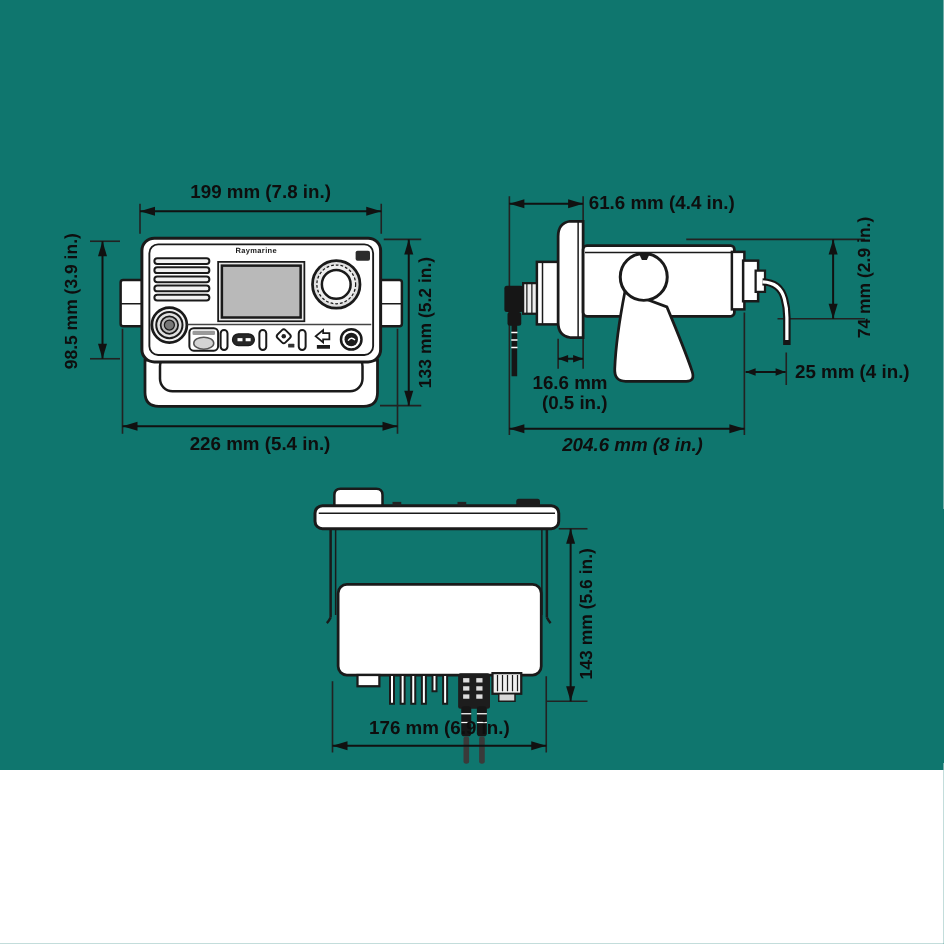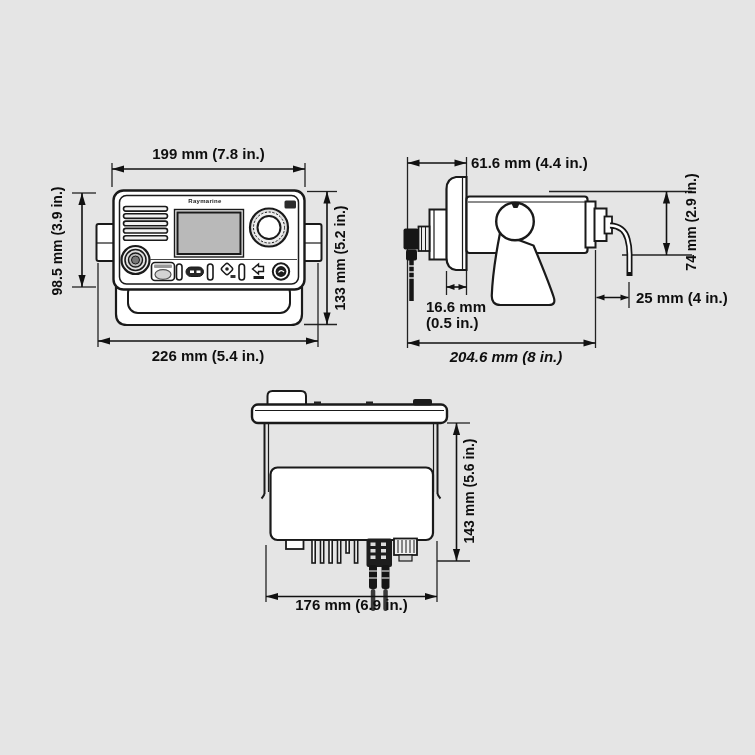--- a/index.html
+++ b/index.html
@@ -1,23 +1,23 @@
 <!DOCTYPE html>
 <html><head>
 <meta charset="utf-8">
 <style>
   html,body{margin:0;padding:0;background:#fff;}
-  .canvas{position:relative;width:755px;height:755px;background:#e5e5e5;overflow:hidden;
+  .canvas{position:relative;width:755px;height:616px;background:#0f766e;overflow:hidden;
           font-family:"Liberation Sans",sans-serif;}
   .canvas svg{position:absolute;left:0;top:0;}
   .dim{position:absolute;font:700 15px/1.05 "Liberation Sans",sans-serif;color:#0e0e0e;
        white-space:nowrap;transform:translate(-50%,-50%);}
   .dim.rot{transform:translate(-50%,-50%) rotate(-90deg);font-size:14px;}
   .dim.al{transform:translate(0,-50%);}
-  .dim.two{text-align:left;line-height:16px;}
+  .dim.two{text-align:right;line-height:16px;}
   .dim.two span{display:block;}
   .brand{position:absolute;font:700 6px "Liberation Sans",sans-serif;color:#1a1a1a;
          letter-spacing:.3px;transform:translate(-50%,-50%);}
 </style>
 </head>
 <body>
 
 <div class="canvas">
 
 <svg width="755" height="755" viewBox="0 0 755 755">
@@ -258,15 +258,15 @@
 <div class="dim al" style="left:471px;top:163px;">61.6 mm (4.4 in.)</div>
 <div class="dim rot" style="left:691px;top:222px;">74 mm (2.9 in.)</div>
 <div class="dim two" style="left:456px;top:315px;">
   <span>16.6 mm</span>
   <span>(0.5 in.)</span>
 </div>
 <div class="dim al" style="left:636px;top:298px;">25 mm (4 in.)</div>
 <div class="dim" style="left:506px;top:357px;font-style:italic;">204.6 mm (8 in.)</div>
 
 <div class="dim rot" style="left:469px;top:491px;">143 mm (5.6 in.)</div>
-<div class="dim" style="left:351.5px;top:605px;">176 mm (6.9 in.)</div>
+<div class="dim" style="left:351.5px;top:583px;">176 mm (6.9 in.)</div>
 
 </div>
 
 </body></html>

